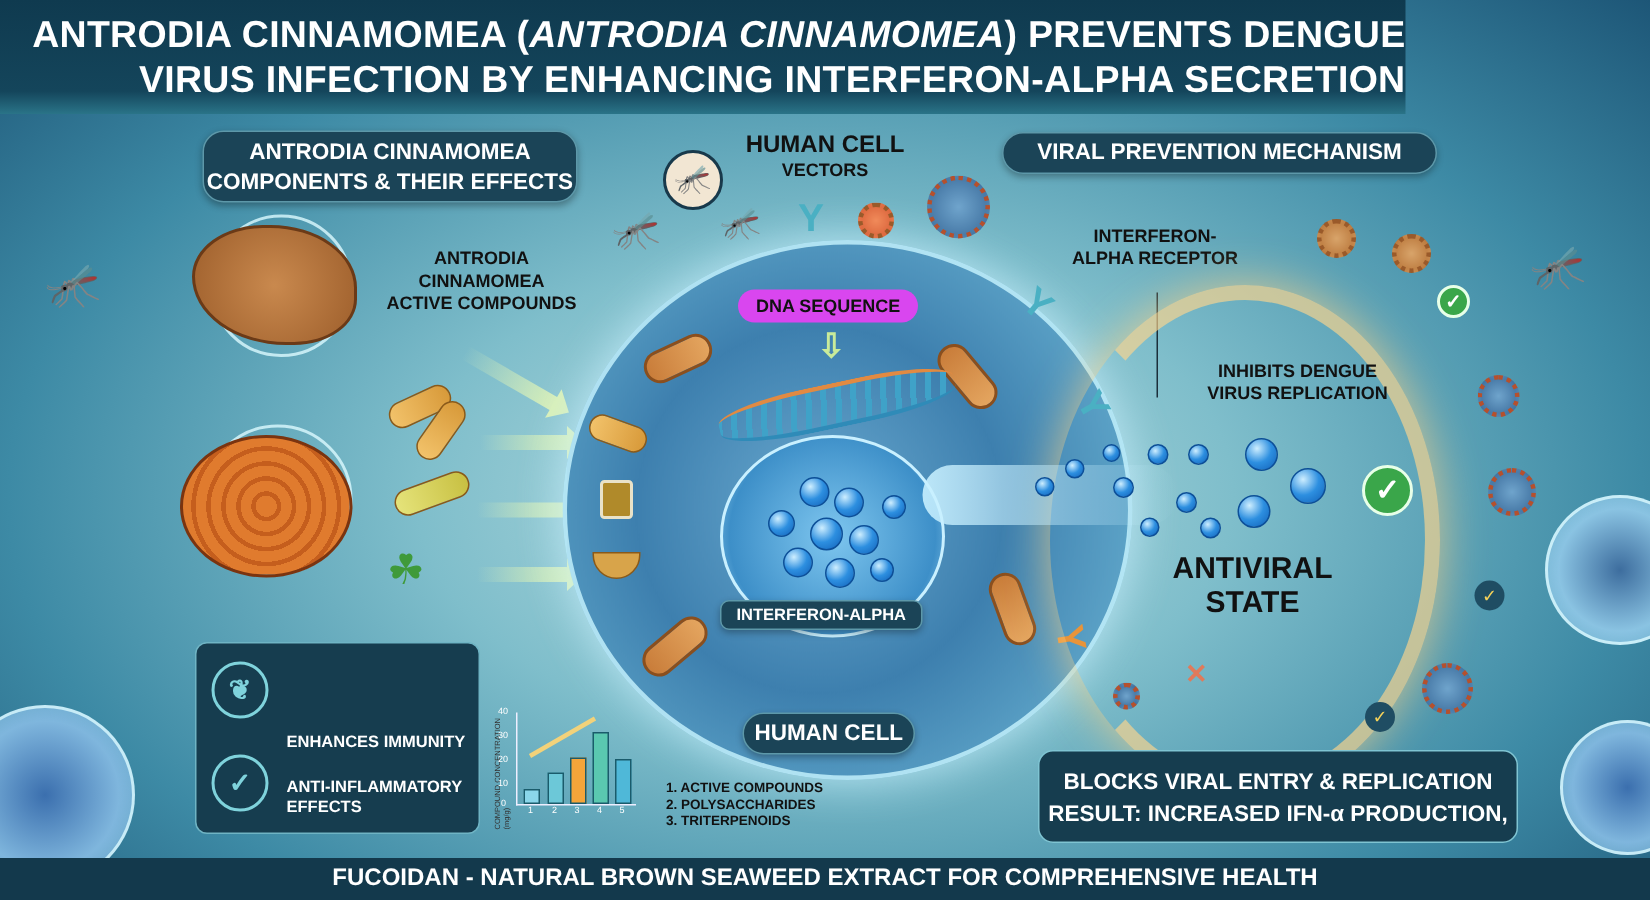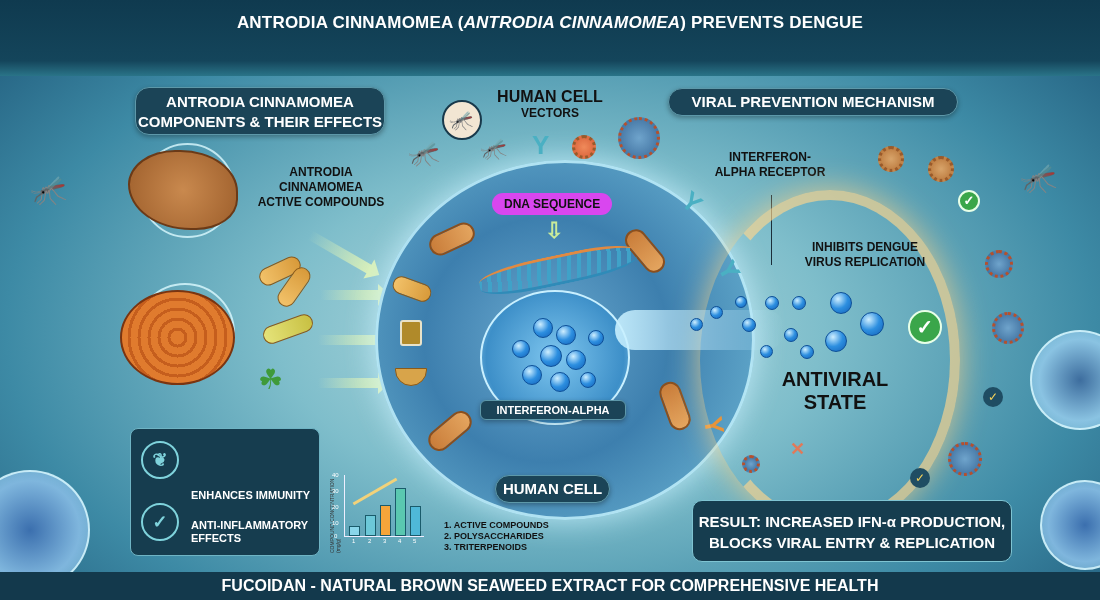--- a/index.html
+++ b/index.html
@@ -1,20 +1,20 @@
 <!DOCTYPE html>
 <html><head>
 <meta charset="utf-8">
 <style>
 *{box-sizing:border-box;margin:0;padding:0}
 body{width:1100px;height:600px;overflow:hidden;font-family:"Liberation Sans",sans-serif;position:relative;
 background:radial-gradient(ellipse at 50% 55%,#b9dde0 0%,#7fbecb 35%,#3d8aa5 70%,#1d5677 100%);}
 .abs{position:absolute}
-.title-band{left:0;top:0;width:1100px;height:76px;background:linear-gradient(180deg,#0f3a4f,#14455b 80%,#2a7488);
-text-align:center;color:#fff;font-weight:bold;font-size:17px;line-height:30px;padding-top:8px;letter-spacing:0.2px;}
+.title-band{left:0;top:0;width:937px;height:76px;background:linear-gradient(180deg,#0f3a4f,#14455b 80%,#2a7488);
+text-align:right;color:#fff;font-weight:bold;font-size:25px;line-height:30px;padding-top:8px;letter-spacing:0.2px;}
 .title-band .it{font-style:italic}
 .footer-band{left:0;top:572px;width:1100px;height:28px;background:#13394c;color:#fff;text-align:center;font-weight:bold;font-size:16px;line-height:28px}
 .pill{background:#1b4457;color:#fff;font-weight:bold;border-radius:14px;text-align:center;border:1px solid #5d98a9;box-shadow:0 2px 5px rgba(0,0,0,.3)}
 .label-dark{color:#111;font-weight:bold;text-align:center}
 .lightpill{background:#d946ef;color:#111;font-weight:bold;border-radius:14px;text-align:center;padding:4px 12px}
 .cell{left:375px;top:160px;width:380px;height:360px;border-radius:50%;
 background:radial-gradient(circle at 45% 50%,#6aa9cf 0%,#3d7fae 45%,#5aa0c5 75%,rgba(170,220,235,.6) 95%);
 border:3px solid rgba(200,245,255,.8);box-shadow:0 0 30px rgba(200,240,255,.8)}
 .nucleus{left:480px;top:290px;width:150px;height:135px;border-radius:50%;background:radial-gradient(circle,#7ec6ef,#3d8fc8 70%,#aee0f5);border:2px solid #c9f0ff}
 .bubble{border-radius:50%;background:radial-gradient(circle at 35% 30%,#cdeeff,#2d8fe0 50%,#1261b8);border:1px solid #0d4f98}
@@ -37,20 +37,21 @@
 .mosquito{color:#18394b;font-size:30px}
 .receptor{color:#4ab0c3;font-size:26px;font-weight:bold}
 </style>
 </head>
 <body>
 
 <div class="abs title-band">
   <div>
     <span>ANTRODIA CINNAMOMEA (</span><span class="it">ANTRODIA CINNAMOMEA</span><span>) PREVENTS DENGUE</span>
   </div>
+  <div>VIRUS INFECTION BY ENHANCING INTERFERON-ALPHA SECRETION</div>
 </div>
 
 <div class="abs ring" style="left:-30px;top:470px;width:120px;height:120px;background:radial-gradient(circle,#3b6fae,#7fb6dd 60%,rgba(150,210,240,.4));"></div>
 <div class="abs ring" style="left:1030px;top:330px;width:100px;height:100px;background:radial-gradient(circle,#3d6d9e,#8ac3e2 60%,rgba(150,210,240,.4));"></div>
 <div class="abs ring" style="left:1040px;top:480px;width:90px;height:90px;background:radial-gradient(circle,#3b6fae,#7fb6dd 60%,rgba(150,210,240,.4));"></div>
 <div class="abs mosquito" style="left:30px;top:172px;">🦟</div>
 <div class="abs mosquito" style="left:1020px;top:160px;">🦟</div>
 
 <div class="abs pill" style="left:135px;top:87px;width:250px;height:48px;font-size:15px;line-height:20px;padding-top:4px;">
   <div>ANTRODIA CINNAMOMEA</div>
@@ -94,21 +95,21 @@
 <div class="abs nucleus"></div>
 <div class="abs bubble" style="left:533px;top:318px;width:20px;height:20px;"></div>
 <div class="abs bubble" style="left:556px;top:325px;width:20px;height:20px;"></div>
 <div class="abs bubble" style="left:512px;top:340px;width:18px;height:18px;"></div>
 <div class="abs bubble" style="left:540px;top:345px;width:22px;height:22px;"></div>
 <div class="abs bubble" style="left:566px;top:350px;width:20px;height:20px;"></div>
 <div class="abs bubble" style="left:522px;top:365px;width:20px;height:20px;"></div>
 <div class="abs bubble" style="left:550px;top:372px;width:20px;height:20px;"></div>
 <div class="abs bubble" style="left:588px;top:330px;width:16px;height:16px;"></div>
 <div class="abs bubble" style="left:580px;top:372px;width:16px;height:16px;"></div>
-<div class="abs pill" style="left:480px;top:400px;width:146px;height:20px;font-size:11px;line-height:18px;border-radius:6px;">INTERFERON-ALPHA</div>
+<div class="abs pill" style="left:480px;top:400px;width:135px;height:20px;font-size:11px;line-height:18px;border-radius:6px;">INTERFERON-ALPHA</div>
 
 <div class="abs label-dark" style="left:470px;top:88px;width:160px;">
   <div style="font-size:16px;">HUMAN CELL</div>
   <div style="font-size:12px;">VECTORS</div>
 </div>
 <div class="abs" style="left:442px;top:100px;width:40px;height:40px;border-radius:50%;border:2px solid #18394b;background:#f2e6d3;text-align:center;line-height:36px;font-size:20px;">🦟</div>
 <div class="abs mosquito" style="left:408px;top:138px;font-size:26px;">🦟</div>
 <div class="abs mosquito" style="left:480px;top:136px;font-size:22px;">🦟</div>
 <div class="abs receptor" style="left:532px;top:130px;">Y</div>
 <div class="abs virus-ok" style="left:572px;top:135px;width:24px;height:24px;background:radial-gradient(circle,#f08a5a,#d9623a);"></div>
@@ -192,17 +193,17 @@
 <div class="abs check" style="left:958px;top:190px;width:22px;height:22px;font-size:13px;line-height:18px;">✓</div>
 <div class="abs virus" style="left:985px;top:250px;width:28px;height:28px;"></div>
 <div class="abs virus" style="left:992px;top:312px;width:32px;height:32px;"></div>
 <div class="abs virus" style="left:948px;top:442px;width:34px;height:34px;"></div>
 <div class="abs" style="left:983px;top:387px;width:20px;height:20px;border-radius:50%;background:#1f4d63;color:#f5d25a;text-align:center;font-size:12px;line-height:20px;">✓</div>
 <div class="abs" style="left:910px;top:468px;width:20px;height:20px;border-radius:50%;background:#1f4d63;color:#f5d25a;text-align:center;font-size:12px;line-height:20px;">✓</div>
 <div class="abs virus" style="left:742px;top:455px;width:18px;height:18px;"></div>
 <div class="abs" style="left:790px;top:438px;color:#e07a5a;font-size:18px;font-weight:bold;">✕</div>
 
 <div class="abs result-box">
+  <div>BLOCKS VIRAL ENTRY &amp; REPLICATION</div>
   <div>RESULT: INCREASED IFN-α PRODUCTION,</div>
-  <div>BLOCKS VIRAL ENTRY &amp; REPLICATION</div>
 </div>
 
 <div class="abs footer-band">FUCOIDAN - NATURAL BROWN SEAWEED EXTRACT FOR COMPREHENSIVE HEALTH</div>
 
 </body></html>

